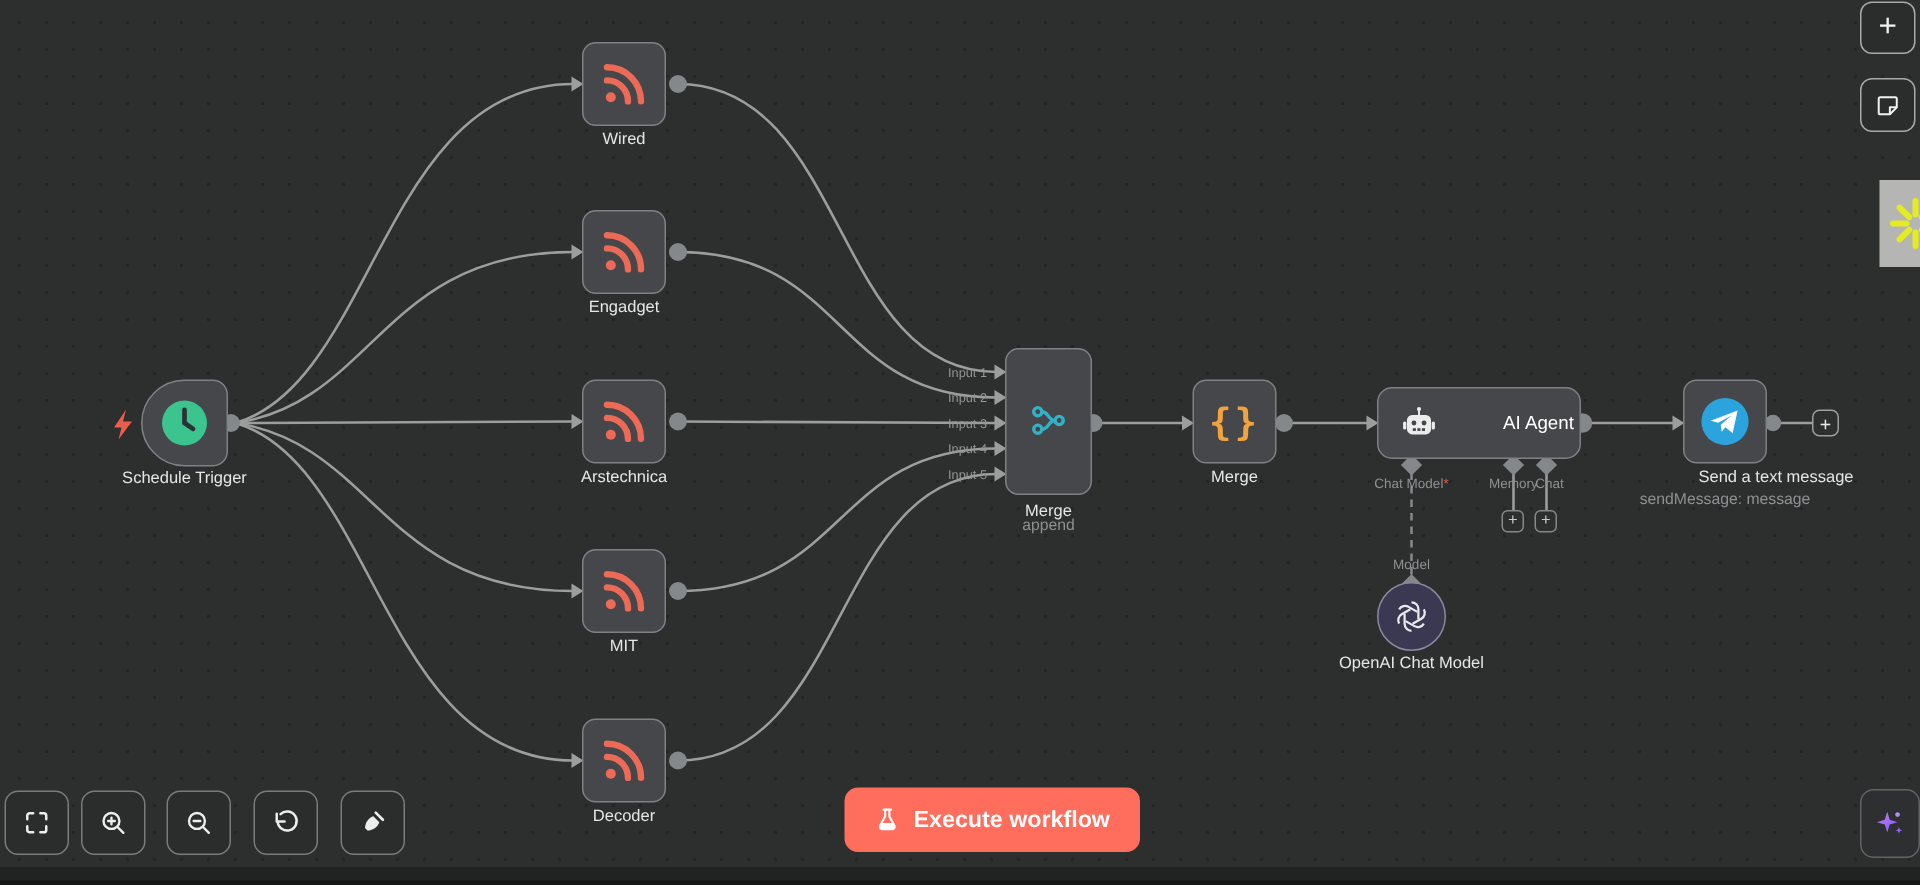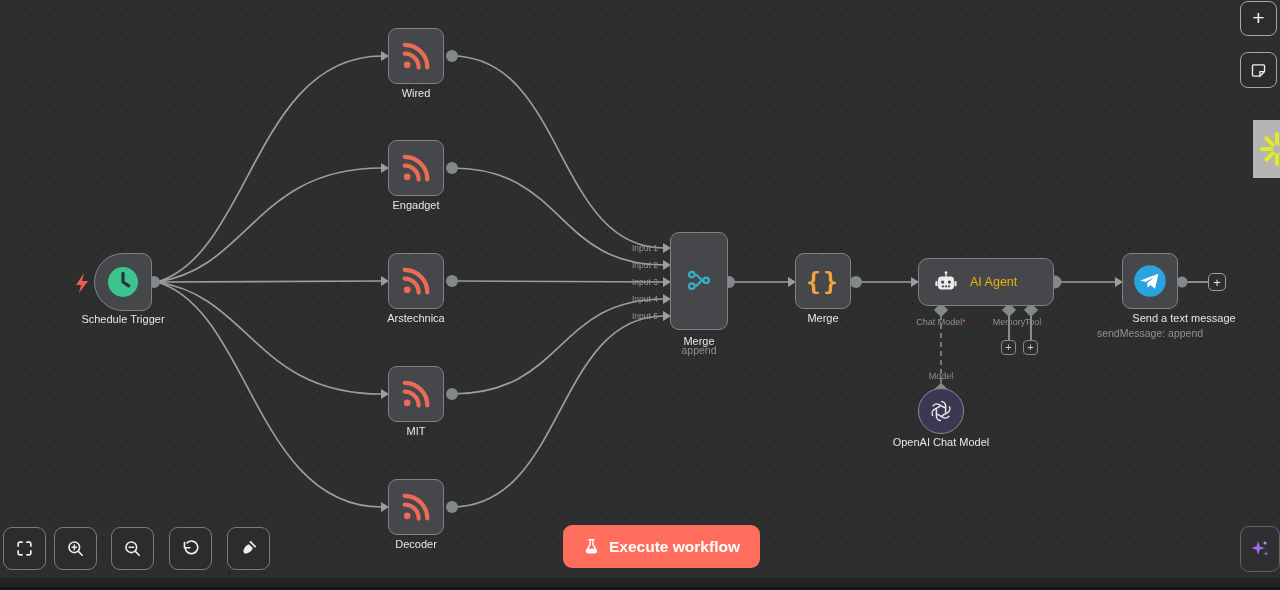--- a/index.html
+++ b/index.html
@@ -189,27 +189,27 @@
       <rect x="11.4" y="4.2" width="1.2" height="3" fill="#ececec"></rect>
       <rect x="4.6" y="7" width="14.8" height="12" rx="3.2" fill="#ececec"></rect>
       <rect x="2.2" y="11" width="2" height="5" rx="1" fill="#ececec"></rect>
       <rect x="19.8" y="11" width="2" height="5" rx="1" fill="#ececec"></rect>
       <circle cx="8.9" cy="12" r="1.5" fill="#45474a"></circle>
       <circle cx="15.1" cy="12" r="1.5" fill="#45474a"></circle>
       <rect x="8.2" y="15.2" width="1.9" height="1.7" fill="#45474a"></rect>
       <rect x="11" y="15.2" width="1.9" height="1.7" fill="#45474a"></rect>
       <rect x="13.8" y="15.2" width="1.9" height="1.7" fill="#45474a"></rect>
     </svg>
-    <span style="color:#eab308;font-size:12.5px;">AI Agent</span>
+    <span style="color:#ffffff;font-size:12.5px;margin-left:32px;">AI Agent</span>
   </div>
   <div class="port-label" style="left:941px;top:317px;">
     <span>Chat Model</span><span class="req">*</span>
   </div>
   <div class="port-label" style="left:1009px;top:317px;">Memory</div>
-  <div class="port-label" style="left:1033px;top:317px;">Tool</div>
+  <div class="port-label" style="left:1033px;top:317px;">Chat</div>
   <div class="mini-plus" style="left:1001px;top:340px;">
     <span>+</span>
     </div>
   <div class="mini-plus" style="left:1023px;top:340px;">
     <span>+</span>
     </div>
 
   <div class="port-label" style="left:941px;top:371px;">Model</div>
   <div class="node" style="left:918px;top:388px;width:46px;height:46px;border-radius:50%;background:#3b3852;border-color:#8a87a0;">
     <svg width="24" height="24" viewBox="-12 -12 24 24">
@@ -227,21 +227,21 @@
   </div>
   <div class="node-label" style="left:941px;top:436px;">OpenAI Chat Model</div>
 
   <div class="node" style="left:1122px;top:253px;width:56px;height:56px;">
     <svg width="36" height="36" viewBox="0 0 24 24">
       <circle cx="12" cy="12" r="10.5" fill="#2ba3dd"></circle>
       <path d="M5.6 11.7 L17.6 7.1 L15.4 17.2 L12.2 14.6 L10.5 16.5 L10.1 13.4 L14.9 9.3 L9 12.6 Z" fill="#ffffff"></path>
     </svg>
   </div>
   <div class="node-label" style="left:1150px;top:312px;margin-left:34px;">Send a text message</div>
-  <div class="node-sublabel" style="left:1150px;top:327px;">sendMessage: append</div>
+  <div class="node-sublabel" style="left:1150px;top:327px;">sendMessage: message</div>
   <div class="out-plus">
     <span>+</span>
     </div>
 
   <div class="ctrl-btn" style="left:3px;top:527px;">
     <svg width="19" height="19" viewBox="0 0 24 24">
       <path d="M4 9 V6 a2 2 0 0 1 2-2 h3 M15 4 h3 a2 2 0 0 1 2 2 v3 M20 15 v3 a2 2 0 0 1 -2 2 h-3 M9 20 H6 a2 2 0 0 1 -2-2 v-3" stroke="#ededed" stroke-width="2.1" fill="none" stroke-linecap="round"></path>
     </svg>
   </div>
   <div class="ctrl-btn" style="left:54px;top:527px;">

